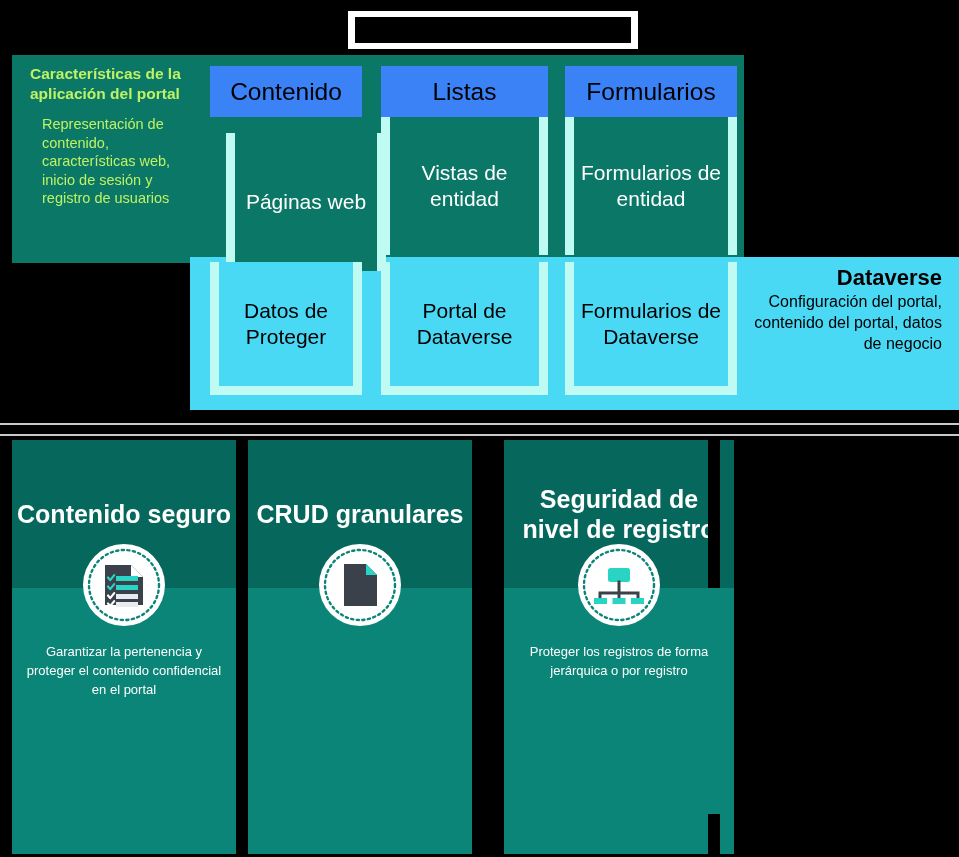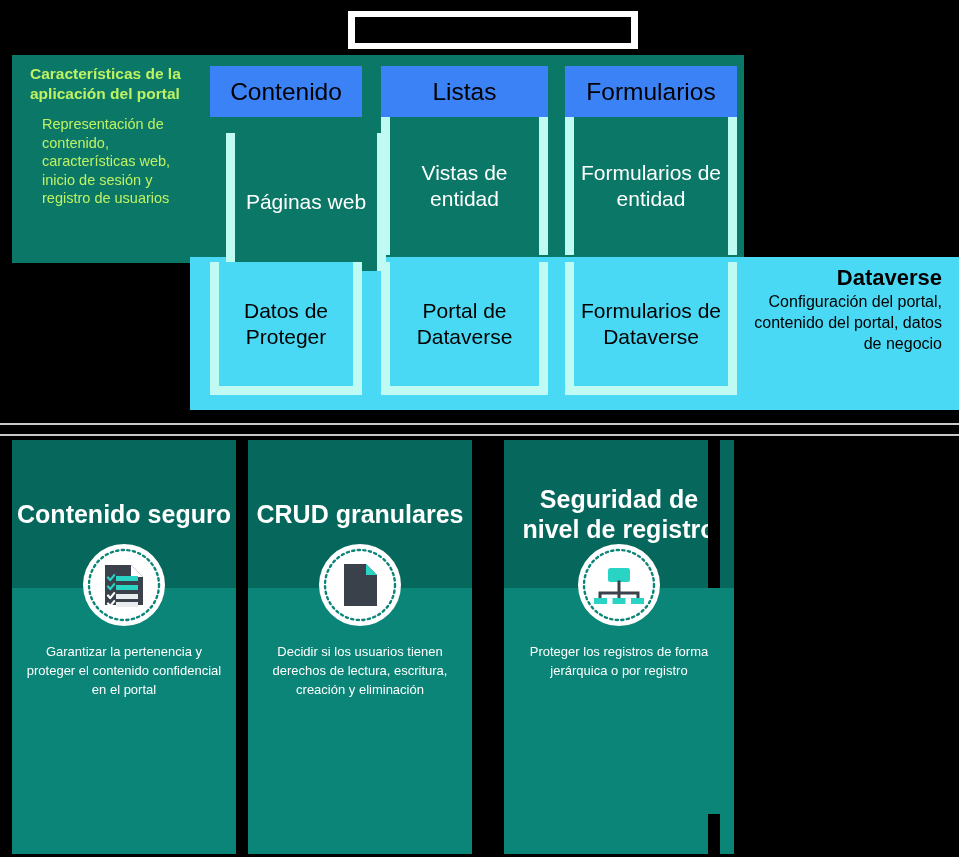--- a/index.html
+++ b/index.html
@@ -261,21 +261,20 @@
       <span>CRUD granulares</span>
     </div>
     <div class="feat-icon">
       <svg viewBox="0 0 82 82" width="82" height="82" aria-hidden="true">
         <circle cx="41" cy="41" r="41" fill="#ffffff"></circle>
         <circle cx="41" cy="41" r="35" fill="none" stroke="#0a8577" stroke-width="2.4" stroke-dasharray="2.2 3.4" stroke-linecap="round"></circle>
         <path d="M25 20 h22 l11 11 v31 H25 Z" fill="#3b414a"></path>
         <path d="M47 20 l11 11 h-11 Z" fill="#2ad4c4"></path>
       </svg>
     </div>
-    <div class="feat-desc">Decidir si los usuarios tienen derechos de lectura, escritura, creación y eliminación</div>
   </div>
 
   <div class="abs feat" style="left:504px; width:230px;">
     <div class="feat-head">
       <span>Seguridad de nivel de registro</span>
     </div>
     <div class="feat-icon">
       <svg viewBox="0 0 82 82" width="82" height="82" aria-hidden="true">
         <circle cx="41" cy="41" r="41" fill="#ffffff"></circle>
         <circle cx="41" cy="41" r="35" fill="none" stroke="#0a8577" stroke-width="2.4" stroke-dasharray="2.2 3.4" stroke-linecap="round"></circle>

